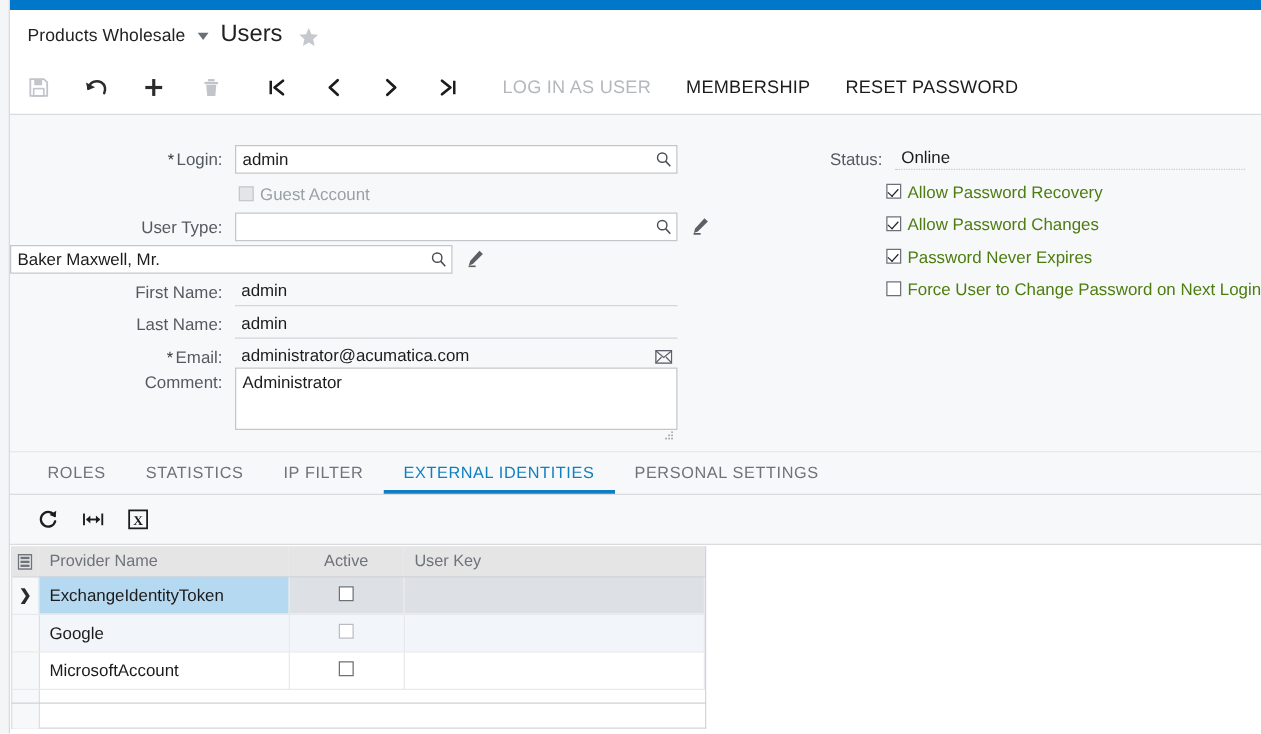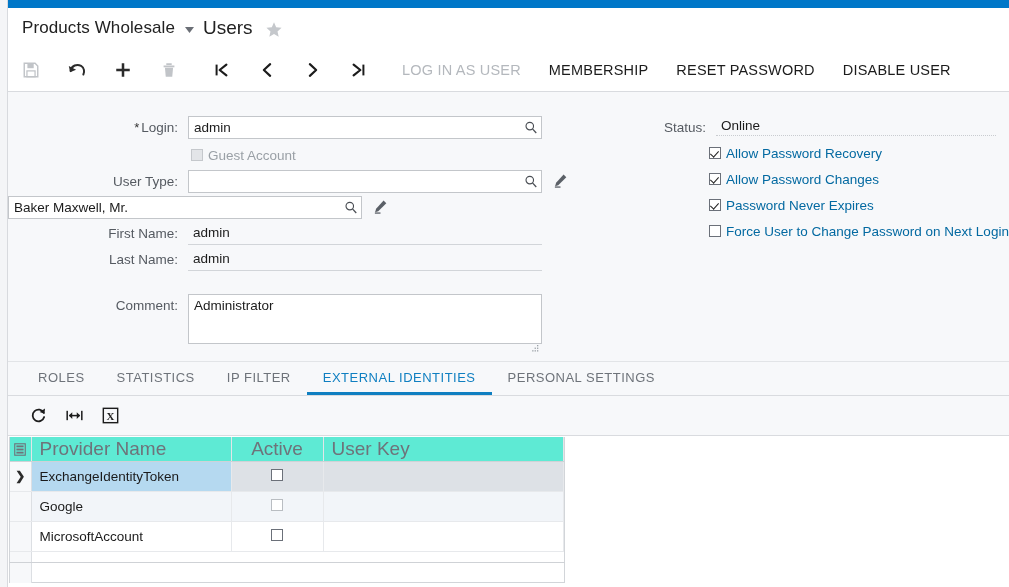--- a/index.html
+++ b/index.html
@@ -30,21 +30,21 @@
 
   
   .titlebar {
     position: absolute; left: 8px; top: 8px; width: 1001px; height: 40px;
     background: #ffffff;
     display: flex; align-items: center;
     padding-left: 14px;
     border-bottom: 1px solid #ffffff;
   }
   .title-module {
-    font-size: 17px; color: #222; letter-spacing: .1px;
+    font-size: 14px; color: #222; letter-spacing: .1px;
   }
   .title-caret {
     display: inline-block; margin: 0 9px 0 10px;
     color: #6b6f76; font-size: 11px; line-height: 1;
     transform: translateY(2px);
   }
   .title-screen {
     font-size: 19px; color: #222; margin-right: 12px;
   }
   .star-icon { display: inline-block; width: 18px; height: 18px; transform: translateY(2px); }
@@ -130,21 +130,21 @@
   .cbox {
     width: 12px; height: 12px; border: 1px solid #6b7079;
     background: #fff; position: relative; flex: none; cursor: pointer;
   }
   .cbox.checked::after {
     content: ""; position: absolute; left: 2px; top: 1px;
     width: 4px; height: 7px; border: solid #222;
     border-width: 0 1.6px 1.6px 0; transform: rotate(42deg);
   }
   .cbox.disabled { border-color: #c5c8cc; background: #e3e5e8; cursor: default; }
-  .cb-label { font-size: 13.5px; color: #0369a1; white-space: nowrap; }
+  .cb-label { font-size: 13.5px; color: #4d7c0f; white-space: nowrap; }
   .cb-label.muted { color: #9aa0a6; }
 
   
   .status-val {
     font-size: 13.5px; color: #1b1b1b;
     border-bottom: 1px dotted #c9ccd0;
     width: 280px; padding: 0 5px 2px 5px;
   }
 
   
@@ -177,23 +177,23 @@
   }
 
   
   .grid-wrap {
     position: absolute; left: 9px; top: 437px; width: 556px; height: 146px;
     background: #ffffff;
     border: 1px solid #d2d5d9; border-top: none;
   }
   table.grid { border-collapse: collapse; width: 100%; table-layout: fixed; }
   table.grid th {
-    height: 24px; background: #5eead4;
+    height: 24px; background: #e5e5e5;
     border-bottom: 1px solid #cfd2d6; border-right: 1px solid #e3e5e8;
-    font-size: 19px; font-weight: normal; color: #6e737a;
+    font-size: 13px; font-weight: normal; color: #6e737a;
     text-align: left; padding: 0 8px; white-space: nowrap;
   }
   table.grid th.sel-col { width: 21px; padding: 0; text-align: center; }
   table.grid td {
     height: 30px; border-bottom: 1px solid #e7e9ec; border-right: 1px solid #e7e9ec;
     font-size: 13.5px; color: #1b1b1b; padding: 0 8px; white-space: nowrap;
   }
   table.grid td.sel-col {
     width: 21px; padding: 0; text-align: center;
     background: #f7f8fa; border-right: 1px solid #dcdfe3;
@@ -284,21 +284,20 @@
     <div class="tb-icon" title="Last">
       <svg width="18" height="18" viewBox="0 0 20 20">
         <path d="M4 4 L11.5 10 L4 16" fill="none" stroke="#1c1c1c" stroke-width="2.4" stroke-linecap="round" stroke-linejoin="round"></path>
         <rect x="13.8" y="4" width="2.2" height="12" fill="#1c1c1c"></rect>
       </svg>
     </div>
     <div class="tb-sep"></div>
     <div class="tb-btn disabled">LOG IN AS USER</div>
     <div class="tb-btn">MEMBERSHIP</div>
     <div class="tb-btn">RESET PASSWORD</div>
-    <div class="tb-btn">DISABLE USER</div>
   </div>
 
   <div class="form-area">
 
     <div class="col-left">
 
       <div class="row" style="top:22px;">
         <div class="lbl"><span class="req-star">*</span><span>Login:</span></div>
         <div class="ctl" style="width:354px;">
           <input class="boxed" value="admin" style="">
@@ -363,20 +362,33 @@
         </div>
       </div>
 
       <div class="row" style="top:154px;">
         <div class="lbl">Last Name:</div>
         <div class="ctl" style="width:354px;">
           <input class="underline" value="admin" style="">
         </div>
       </div>
 
+      <div class="row" style="top:180px;">
+        <div class="lbl"><span class="req-star">*</span><span>Email:</span></div>
+        <div class="ctl" style="width:354px;">
+          <input class="underline" value="administrator@acumatica.com" style="">
+          <span class="field-icon">
+            <svg width="14" height="12" viewBox="0 0 16 13">
+              <rect x="0.8" y="0.8" width="14.4" height="11.4" fill="none" stroke="#5b6067" stroke-width="1.2"></rect>
+              <path d="M1 1.2 L8 7 L15 1.2" fill="none" stroke="#5b6067" stroke-width="1.1"></path>
+              <path d="M1 11.8 L6 6.6 M15 11.8 L10 6.6" fill="none" stroke="#5b6067" stroke-width="1.1"></path>
+            </svg>
+          </span>
+        </div>
+      </div>
 
       <div class="row" style="top:200px; height:62px; align-items:flex-start;">
         <div class="lbl" style="padding-top:6px;">Comment:</div>
         <div class="ctl" style="width:354px; padding-top:2px;">
           <textarea class="comment" style="">Administrator</textarea>
           <span class="resize-grip">
             <svg width="7" height="7" viewBox="0 0 7 7">
               <rect x="5" y="0" width="1.3" height="1.3" fill="#9aa0a6"></rect>
               <rect x="5" y="2.6" width="1.3" height="1.3" fill="#9aa0a6"></rect>
                 <rect x="2.6" y="2.6" width="1.3" height="1.3" fill="#9aa0a6"></rect>

